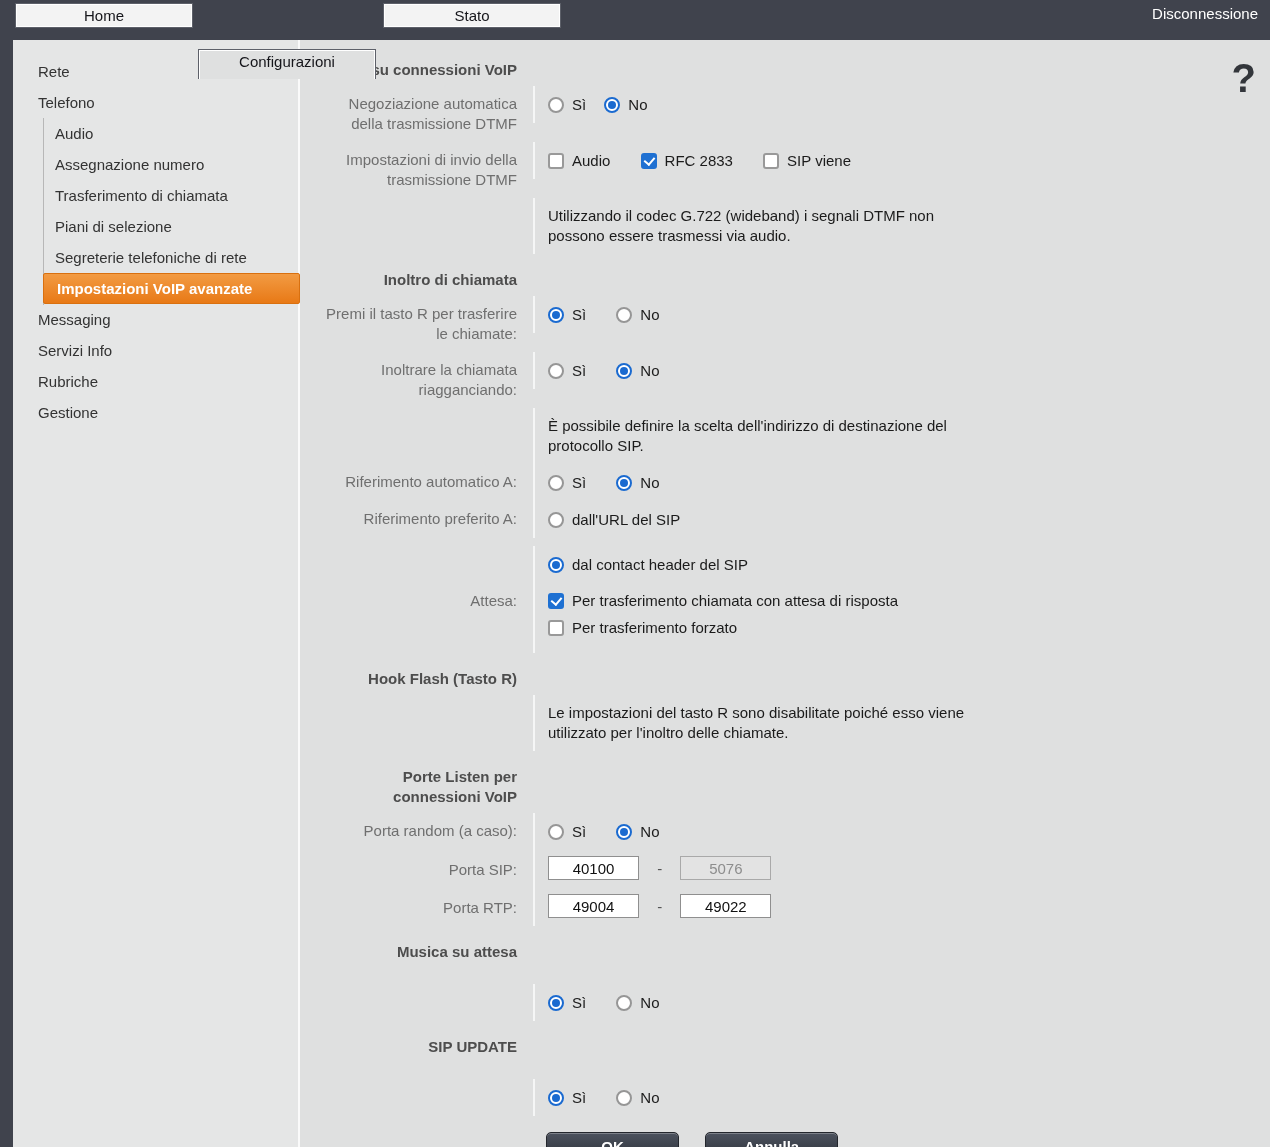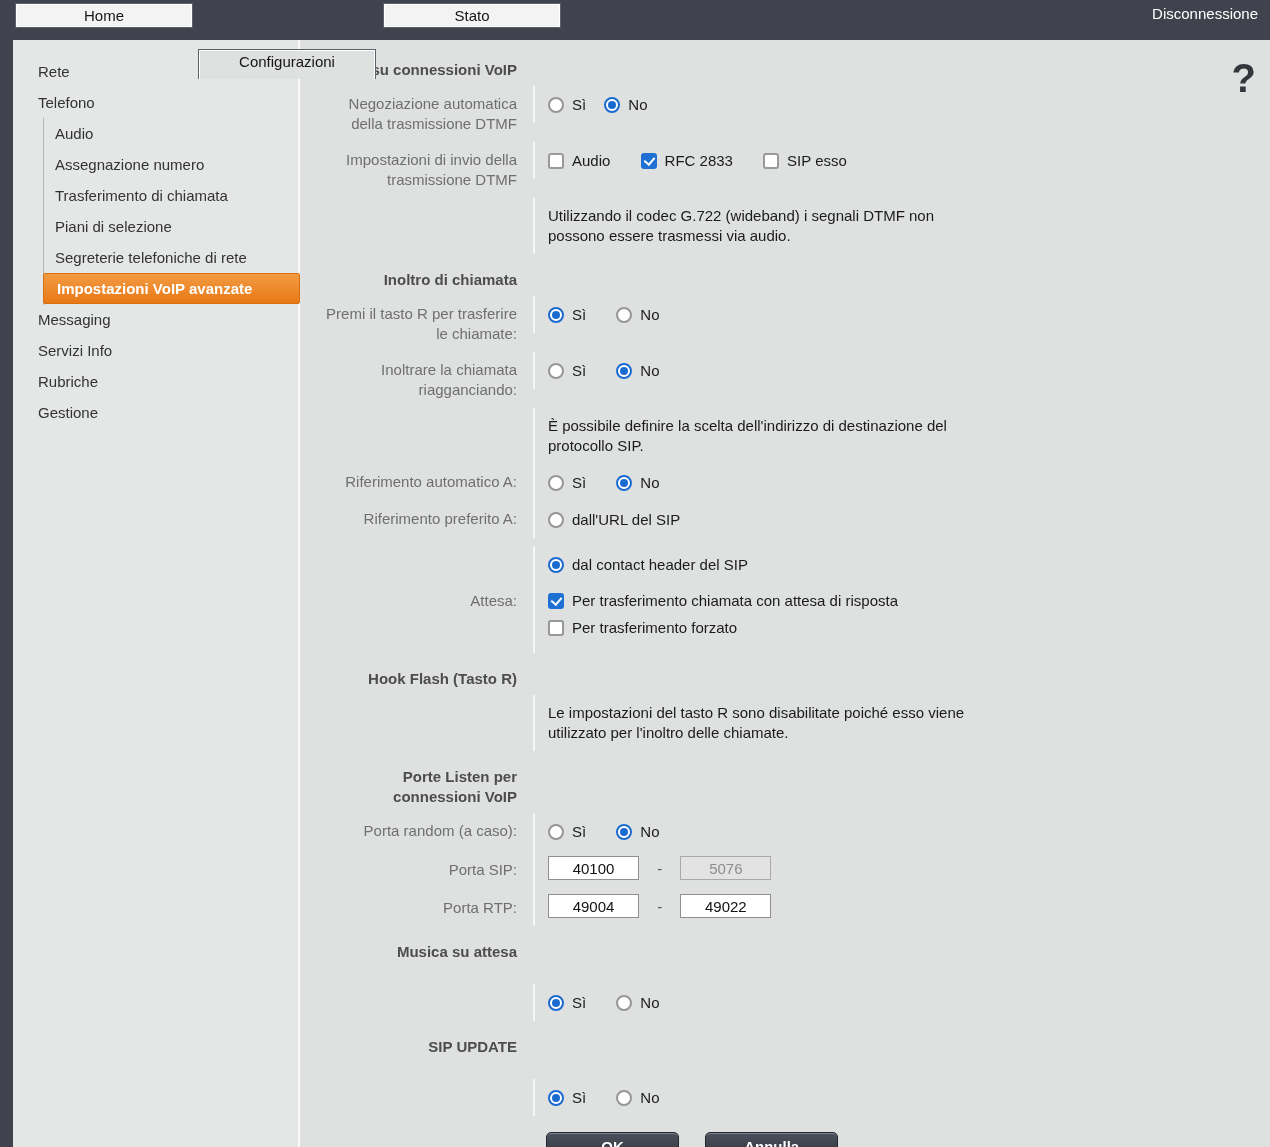--- a/index.html
+++ b/index.html
@@ -152,21 +152,21 @@
         <span class="check">
           <span class="box"></span>
           <span class="cl">Audio</span>
         </span>
         <span class="check checked">
           <span class="box"></span>
           <span class="cl">RFC 2833</span>
         </span>
         <span class="check">
           <span class="box"></span>
-          <span class="cl">SIP esso</span>
+          <span class="cl">SIP viene</span>
         </span>
       </div>
     </div>
 
     <div class="row">
       <div class="lbl"></div>
       <div class="ctl">
           <div class="note">Utilizzando il codec G.722 (wideband) i segnali DTMF non possono essere trasmessi via audio.</div>
         </div>
     </div>

